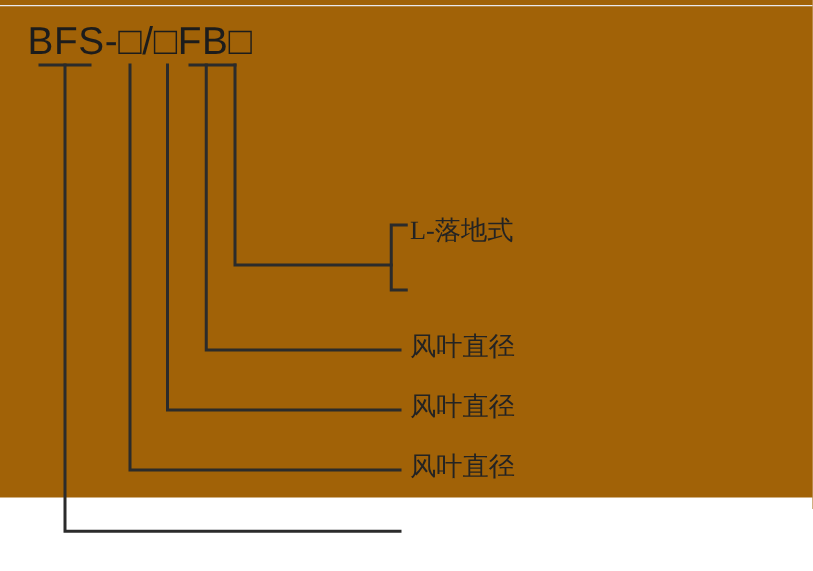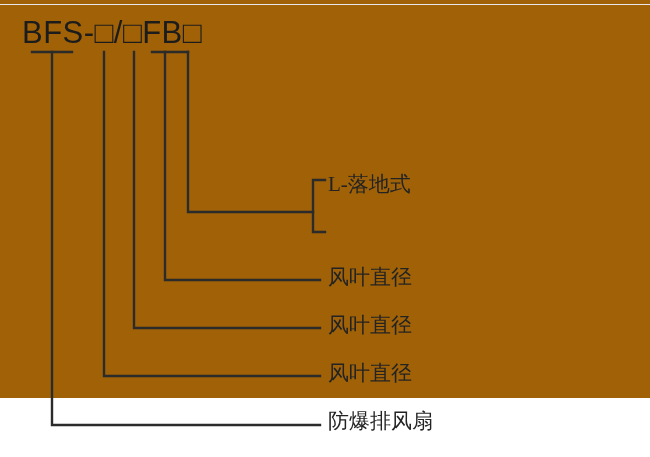--- a/index.html
+++ b/index.html
@@ -96,15 +96,14 @@
 
   <div class="label label-cjk lbl-floor">L-落地式</div>
 
 
   <div class="label label-cjk lbl-osc">风叶直径</div>
 
   <div class="label label-cjk lbl-volt">风叶直径</div>
 
   <div class="label label-cjk lbl-blade">风叶直径</div>
 
-  <div class="label label-cjk lbl-fan">防爆排风扇</div>
 
 </div>
 
 </body></html>

